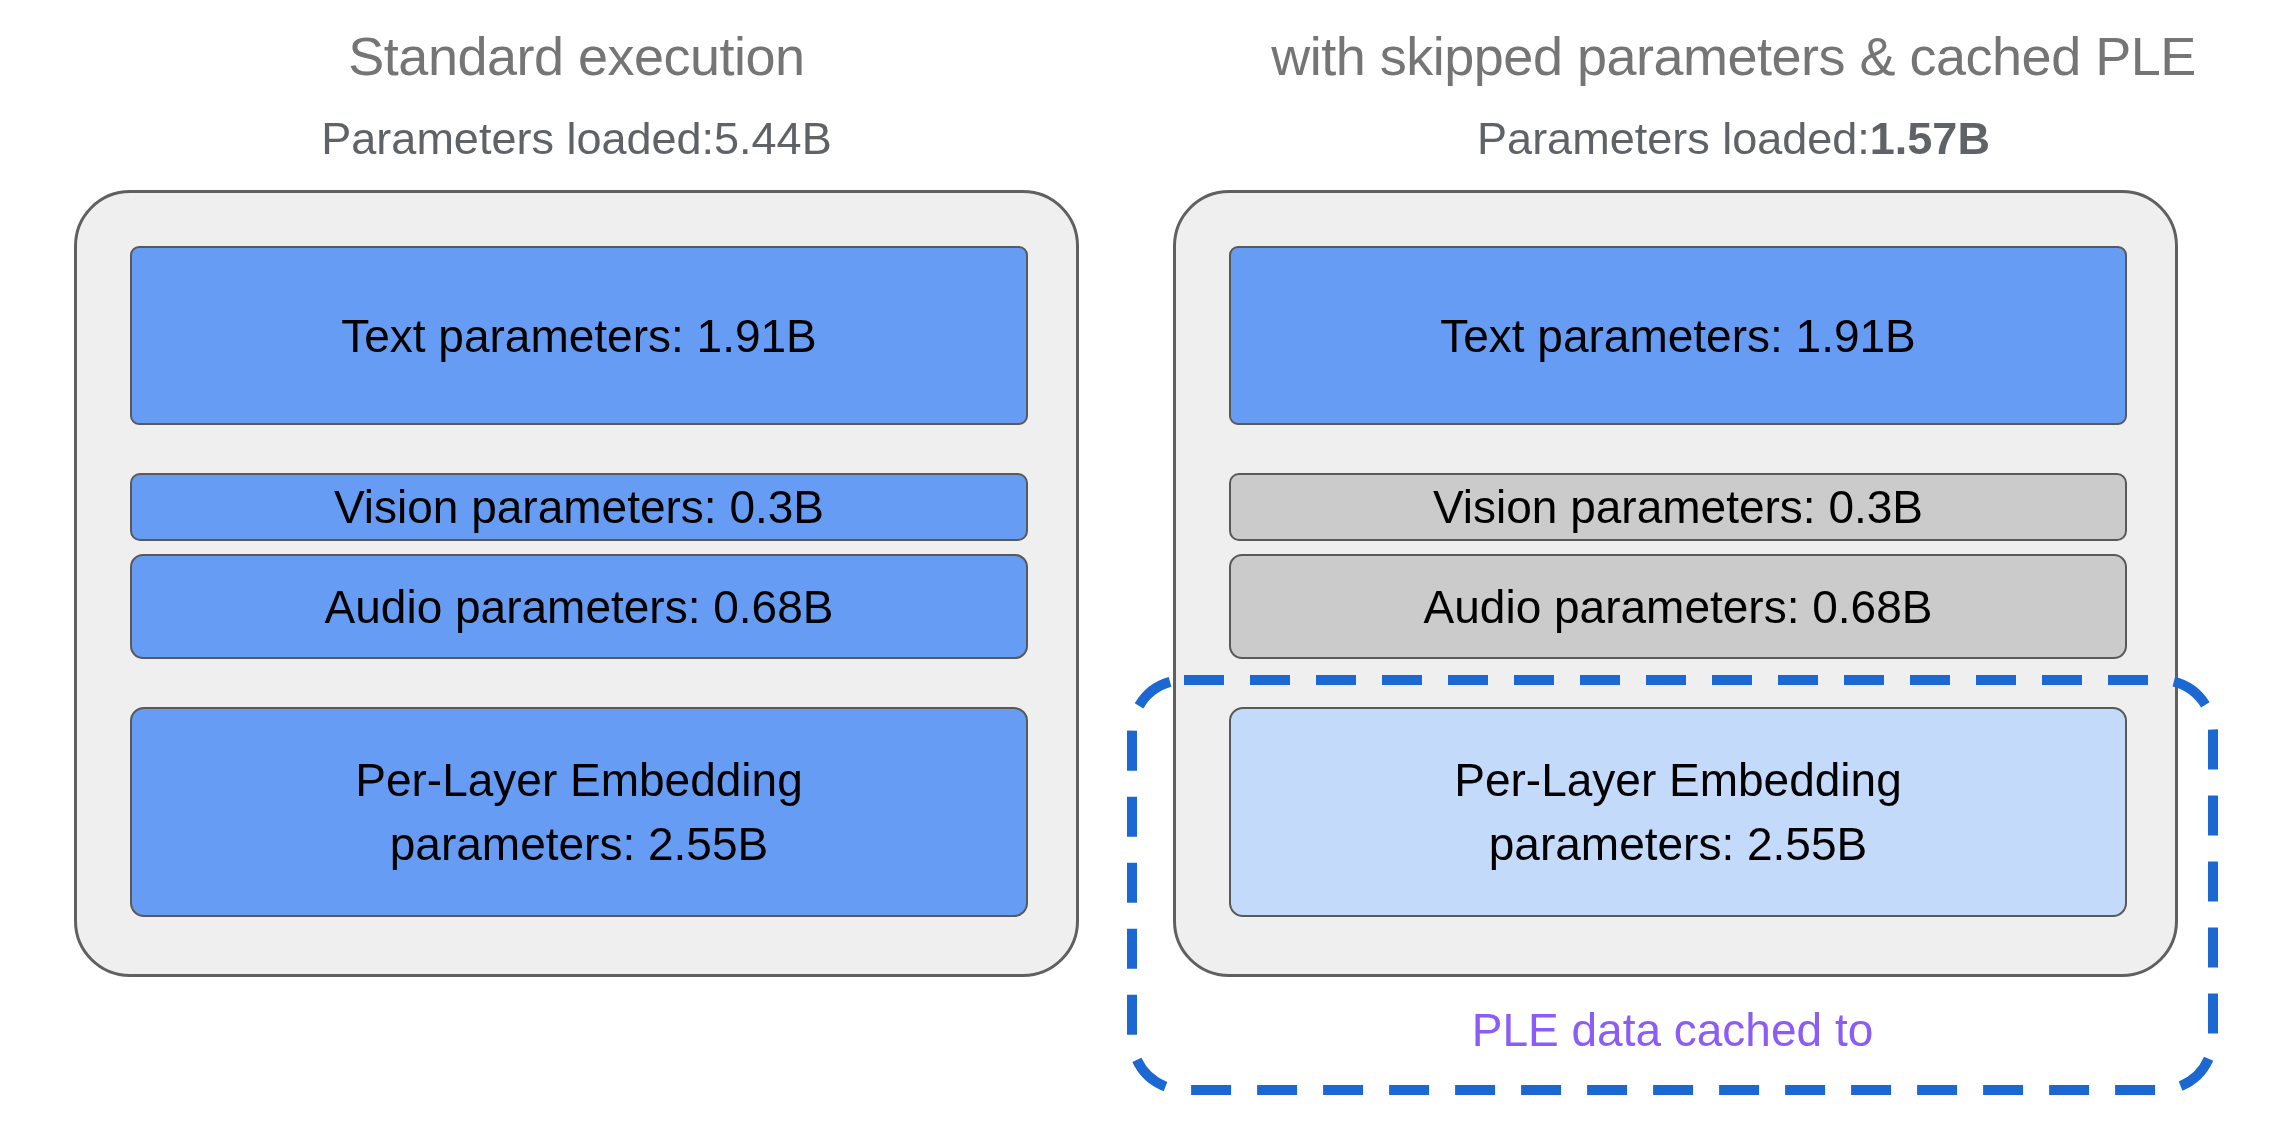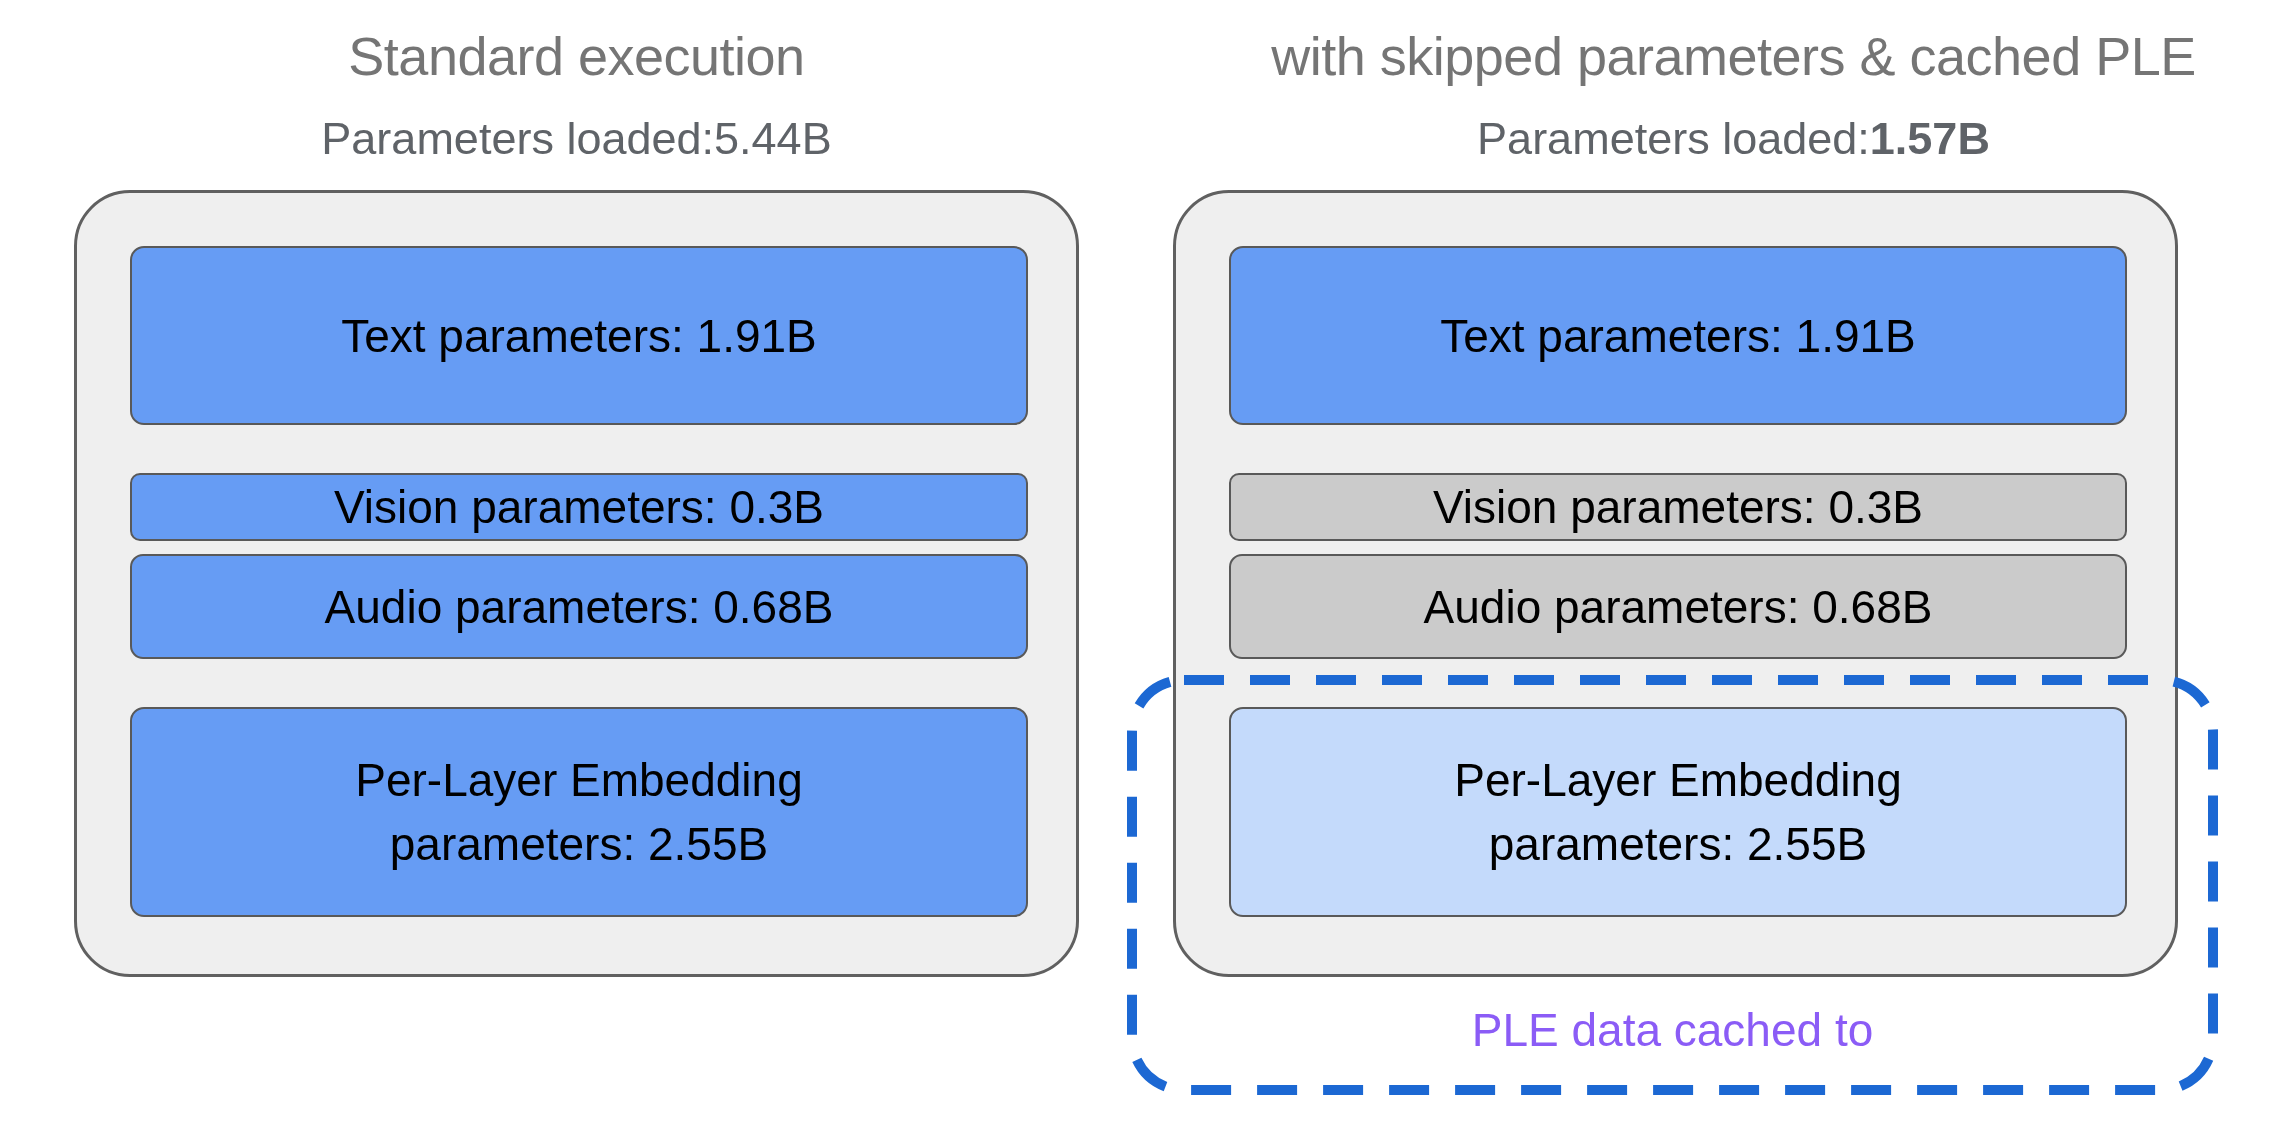--- a/index.html
+++ b/index.html
@@ -34,21 +34,21 @@
   .container-right{left:1173px;}
   .param-box{
     position:absolute;left:53px;width:898px;
     box-sizing:border-box;
     border:2px solid #595959;
     border-radius:12px;
     display:flex;flex-direction:column;align-items:center;justify-content:center;
     font-size:46px;color:#000000;
     text-align:center;
   }
-  .box-text{top:53px;height:179px;border-radius:14px;}
+  .box-text{top:53px;height:179px;border-radius:9px;}
   .box-vision{top:280px;height:68px;border-radius:10px;}
   .box-audio{top:361px;height:105px;border-radius:13px;}
   .box-ple{top:514px;height:210px;border-radius:14px;line-height:1.4;}
   .blue{background:#669CF4;}
   .grayed{background:#CBCBCB;}
   .lightblue{background:#C4DAFB;}
   .ple-line{display:block;}
   .dashed-outline-svg{position:absolute;left:1117px;top:665px;}
   .ple-caption{
     position:absolute;left:1132px;top:980px;width:1081px;height:100px;

